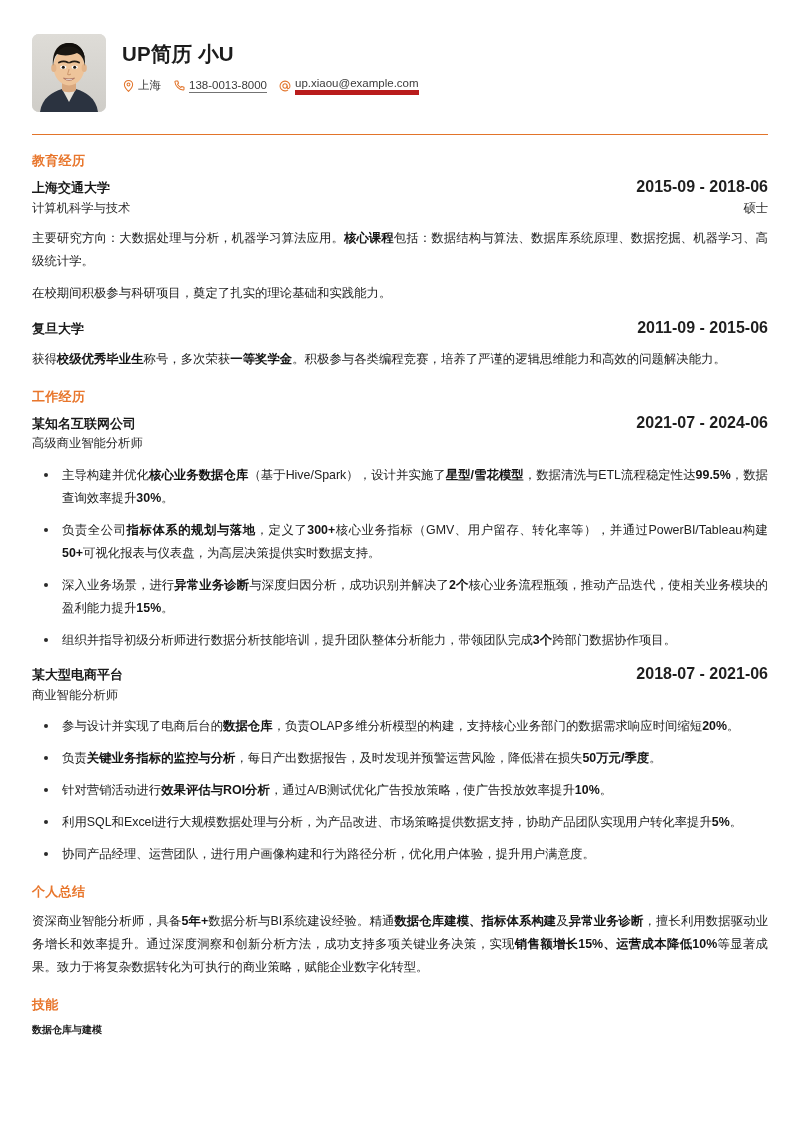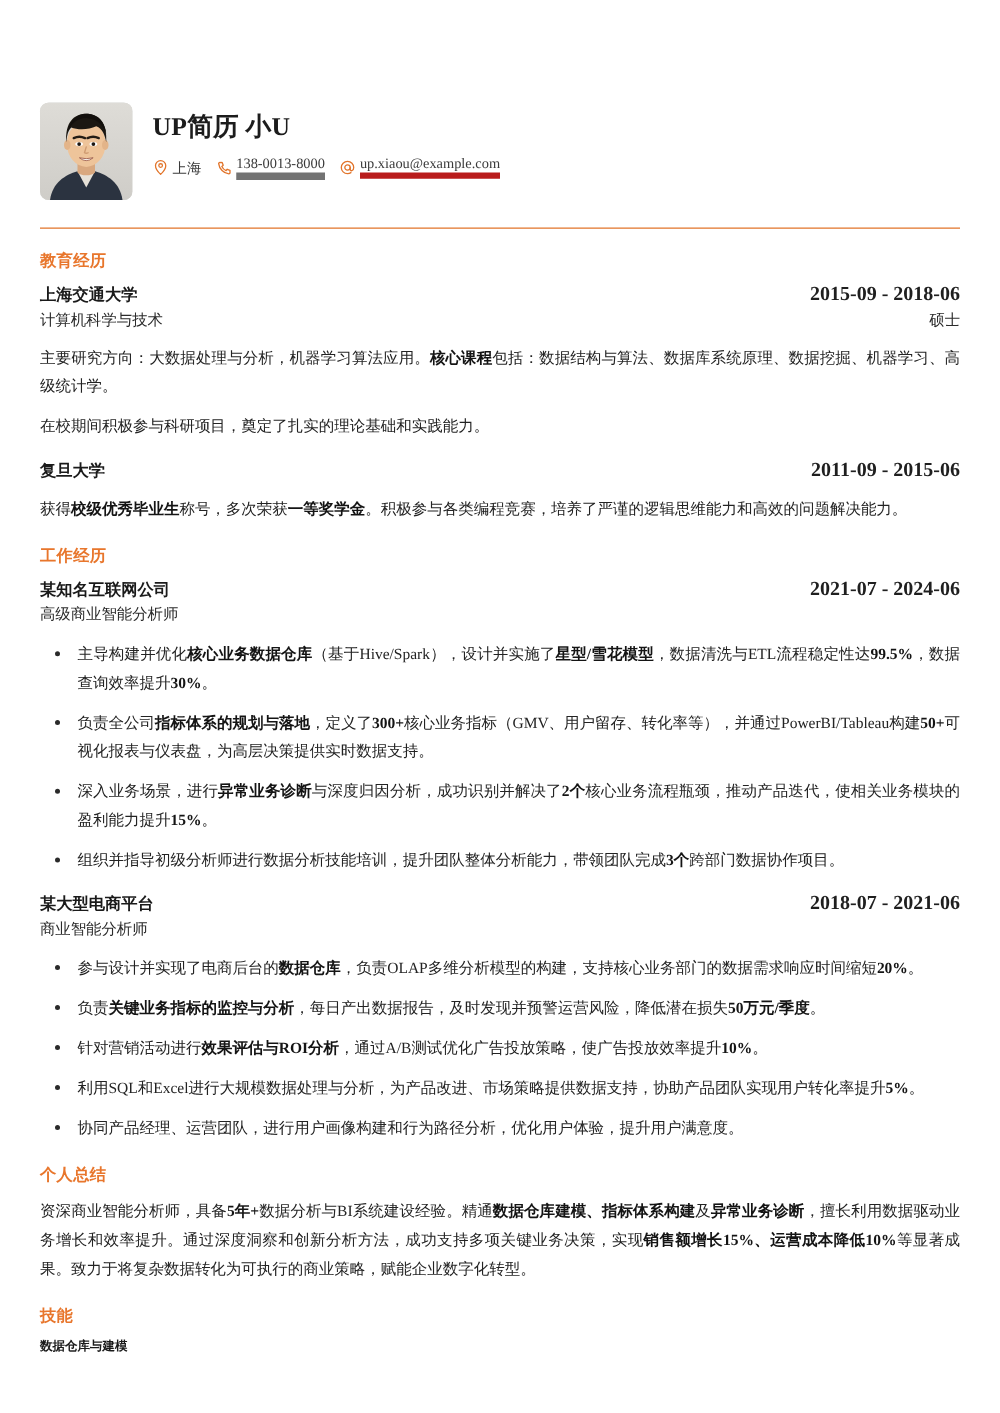--- a/index.html
+++ b/index.html
@@ -14,22 +14,21 @@
   .page {
     position: relative;
     width: 800px;
     height: 1130px;
     background: #ffffff;
     overflow: hidden;
     box-sizing: border-box;
     padding: 0;
   }
   .inner {
-    padding: 82px 32px 0 32px;
-    font-family: Liberation Serif, serif;
+    padding: 34px 32px 0 32px;
   }
 
   
   .header {
     display: flex;
     align-items: flex-start;
     gap: 16px;
   }
   .avatar {
     width: 74px;
@@ -75,21 +74,21 @@
     justify-content: center;
     width: 12px;
     height: 12px;
     color: #e2742a;
     flex: 0 0 auto;
   }
   .c-icon svg { display: block; }
   .c-link {
     color: #3a3a3a;
     text-decoration: none;
-    border-bottom: 6px solid #737373;
+    border-bottom: 1px solid #737373;
     padding-bottom: 1px;
   }
   .c-link.accent {
     color: #3a3a3a;
     border-bottom: 5px solid #b91c1c;
   }
 
   .header-rule {
     margin-top: 22px;
     height: 1.4px;

